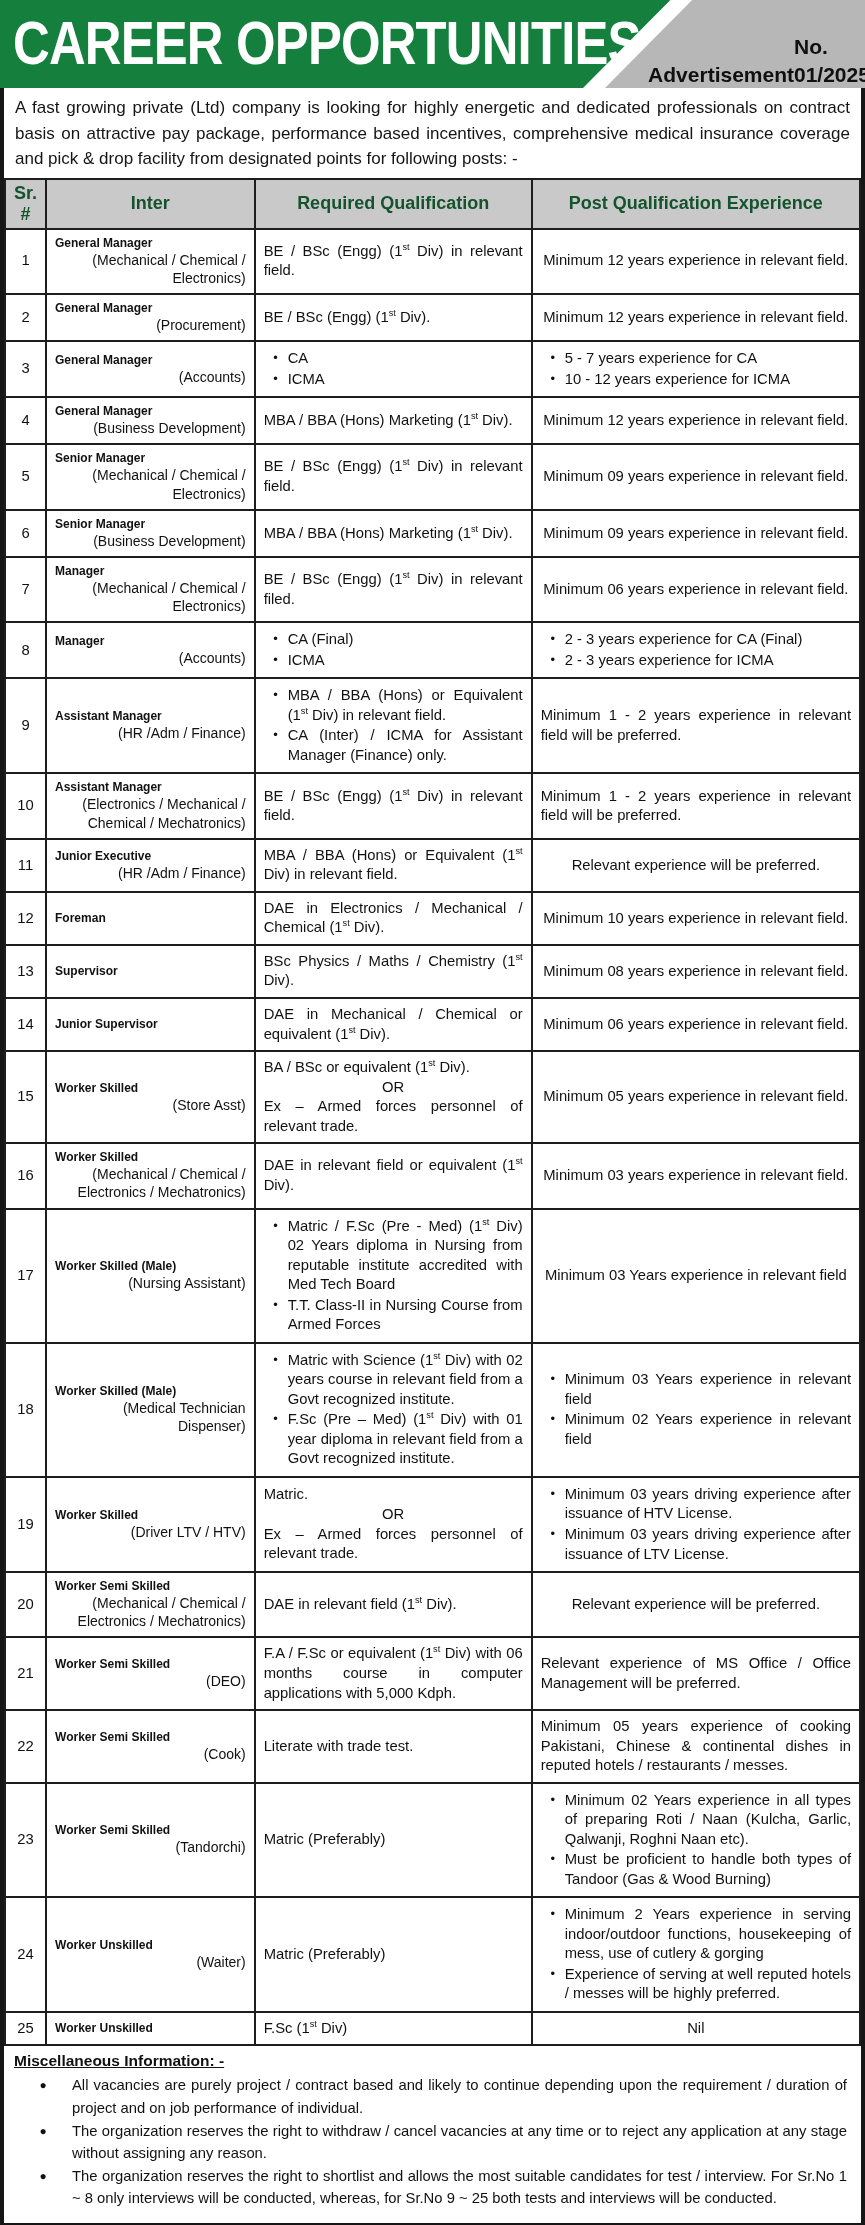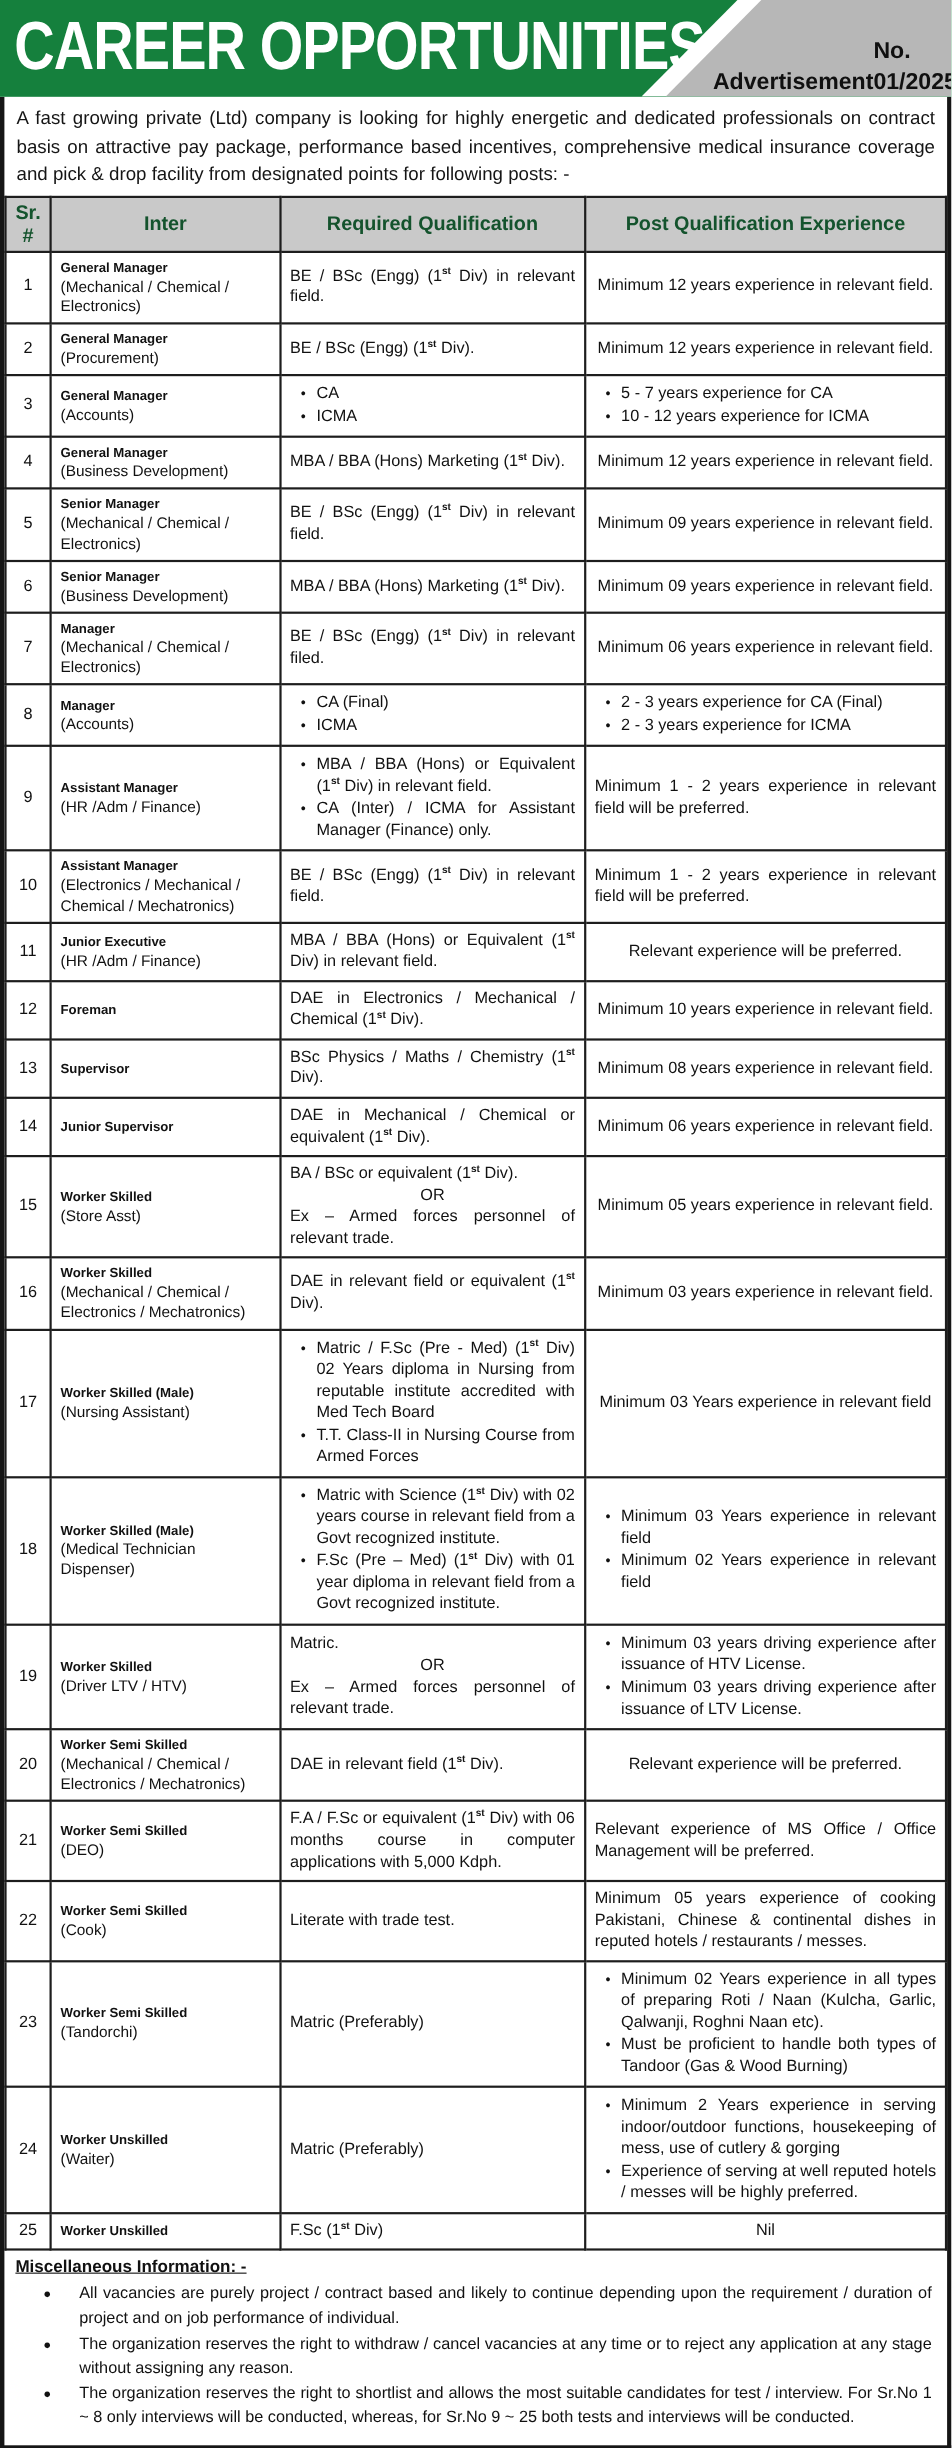--- a/index.html
+++ b/index.html
@@ -31,34 +31,34 @@
   table.jobs { width:100%; border-collapse:collapse; table-layout:fixed; }
   table.jobs col.c-sr   { width:4.8%; }
   table.jobs col.c-post { width:24.4%; }
   table.jobs col.c-qual { width:32.4%; }
   table.jobs col.c-exp  { width:38.4%; }
   table.jobs th, table.jobs td { border:2px solid #1d1d1d; }
   table.jobs th { background:#c9c9c9; font-size:18px; padding:3px 2px; color:#14532d; }
   table.jobs td { font-size:14.8px; padding:6px 8px; vertical-align:middle; line-height:1.32; }
   td.sr { text-align:center; }
   .post-name { font-weight:bold; font-size:12px; text-align:left; line-height:1.25; }
-  .post-sub  { font-size:14px; text-align:left; line-height:1.3; }
+  .post-sub  { font-size:14px; text-align:right; line-height:1.3; }
   .cellline { text-align:justify; }
   .cellline.center { text-align:center; }
   .li { display:flex; margin:1px 0; }
   .li .dot { flex:0 0 24px; text-align:center; font-size:13px; }
   .li .litext { flex:1; text-align:justify; }
 
   
   .misc { padding:4px 10px 12px; }
   .misc-heading { font-weight:bold; text-decoration:underline; font-size:15.5px; margin:2px 0 4px; }
   .misc-item { display:flex; line-height:1.5; font-size:14.8px; margin:1px 0; }
   .misc-item .dot { flex:0 0 58px; text-align:center; font-size:12px; padding-top:2px; }
   .misc-item .mtext { flex:1; text-align:justify; padding-right:4px; }
-  sup { font-size:62%; line-height:0;font-weight:bold; }
+  sup { font-size:62%; line-height:0; }
 </style>
 </head>
 <body>
 
 <div class="banner">
   <div class="banner-title">CAREER OPPORTUNITIES</div>
   <div class="ad-white"></div>
   <div class="ad-gray">
     <div class="ad-line">Advertisement</div>
     <div class="ad-line">No. 01/2025</div>

